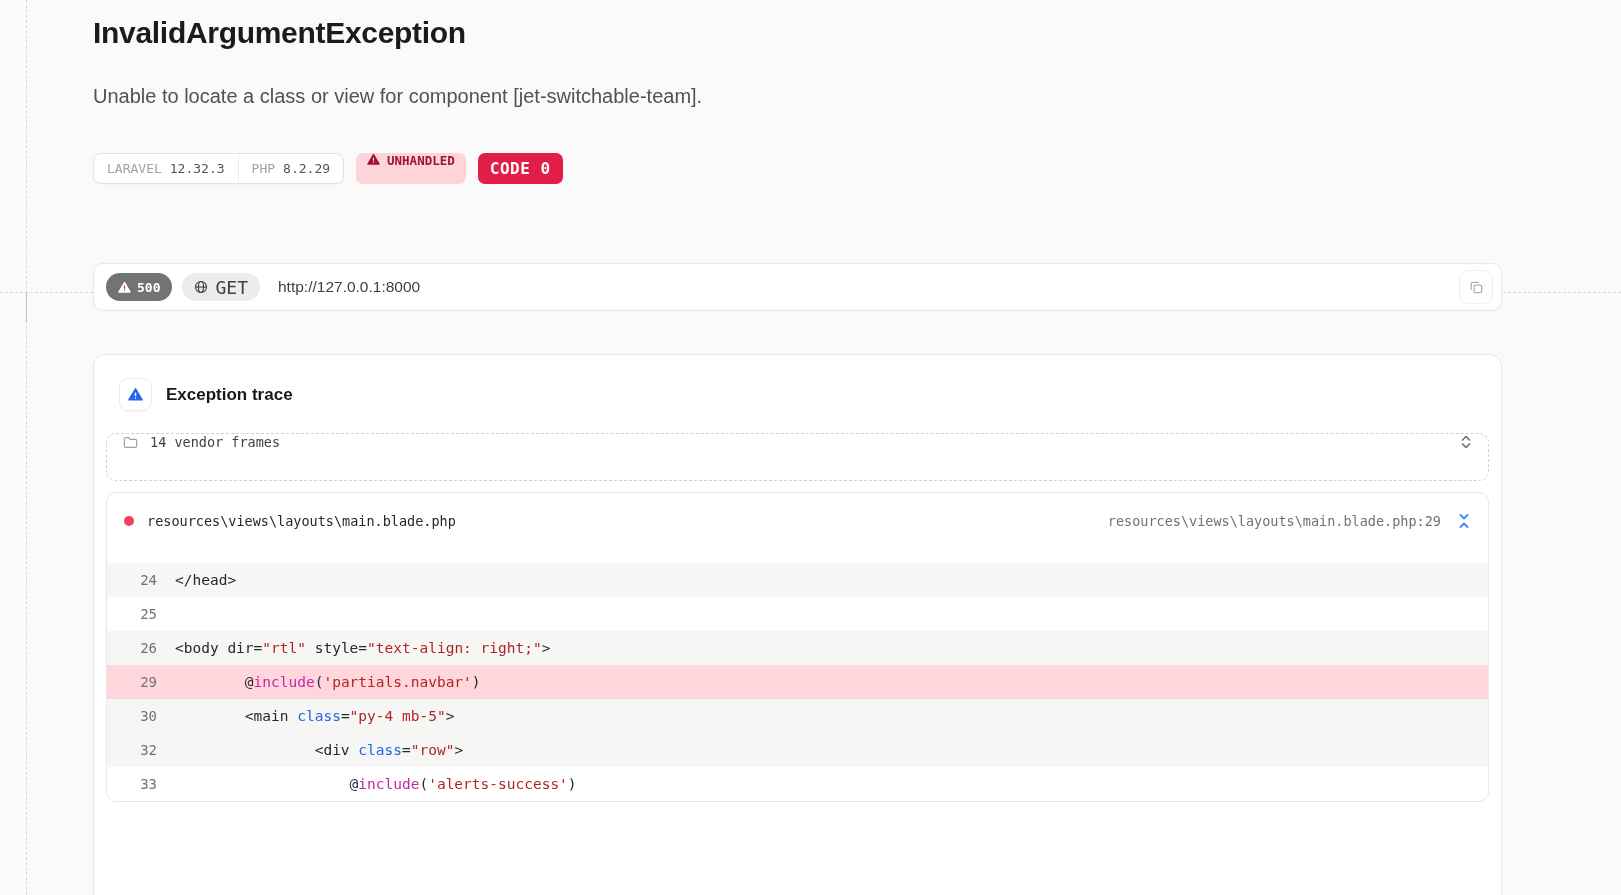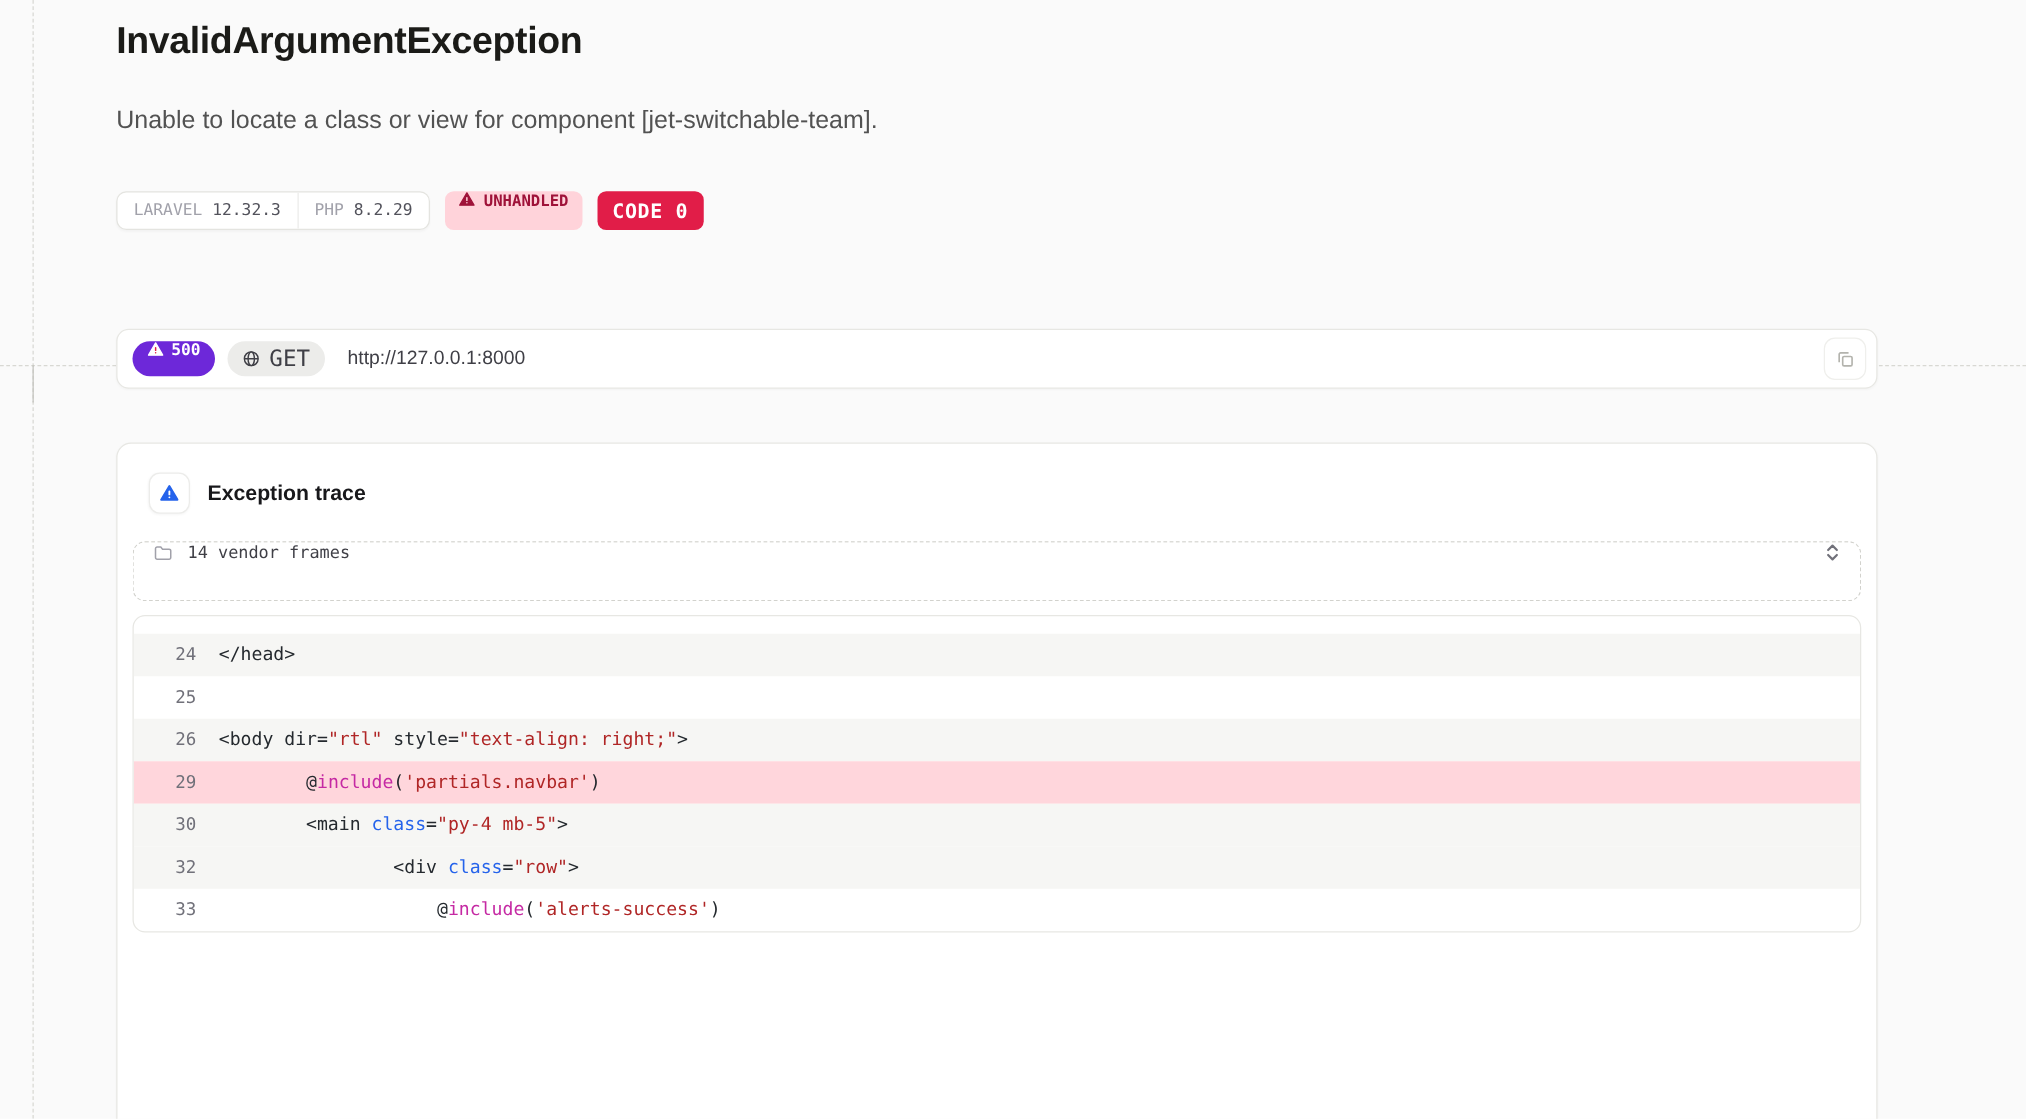--- a/index.html
+++ b/index.html
@@ -24,21 +24,21 @@
   .version-pill { display:flex; align-items:stretch; background:#fff; border:1px solid #e4e4e0; border-radius:8px; overflow:hidden; font-family:"DejaVu Sans Mono",monospace; font-size:13px; box-shadow:0 1px 2px rgba(0,0,0,.03); }
   .version-seg { padding:0 13px; display:flex; align-items:center; gap:8px; }
   .version-seg + .version-seg { border-left:1px solid #ececea; }
   .badge-label { color:#a1a1aa; }
   .badge-value { color:#52525b; }
   .unhandled-pill { background:#ffd3da; color:#9f1239; border-radius:7px; display:flex; align-items:flex-start; gap:7px; padding:0 11px; font-family:"DejaVu Sans Mono",monospace; font-size:12.5px; font-weight:700; }
   .code-pill { background:#e11d48; color:#fff; border-radius:7px; padding:0 12px; display:flex; align-items:center; font-family:"DejaVu Sans Mono",monospace; font-size:16px; font-weight:700; letter-spacing:.5px; }
 
   
   .url-card { position:absolute; left:93px; top:263px; width:1409px; height:48px; background:#fff; border:1px solid #e7e7e3; border-radius:10px; display:flex; align-items:center; padding:0 8px 0 12px; gap:10px; z-index:2; box-shadow:0 1px 2px rgba(0,0,0,.03); }
-  .status-pill { background:#6d28d9; color:#fff; border-radius:15px; height:28px; padding:0 12px; display:flex; gap:6px; font-family:"DejaVu Sans Mono",monospace; font-size:13px; font-weight:700; }
+  .status-pill { background:#737373; color:#fff; border-radius:15px; height:28px; padding:0 12px; display:flex; align-items:center; gap:6px; font-family:"DejaVu Sans Mono",monospace; font-size:13px; font-weight:700; }
   .method-pill { background:#ececea; color:#3f3f46; border-radius:15px; height:28px; padding:0 12px; display:flex; align-items:center; gap:7px; font-family:"DejaVu Sans Mono",monospace; font-size:18px; }
   .url-text { font-size:15.5px; color:#3f3f46; margin-left:8px; }
   .copy-btn { margin-left:auto; width:34px; height:34px; border:1px solid #efefec; border-radius:9px; background:#fff; display:flex; align-items:center; justify-content:center; color:#b3b3ad; cursor:pointer; }
 
   
   .trace-card { position:absolute; left:93px; top:354px; width:1409px; height:640px; background:#fff; border:1px solid #e7e7e3; border-radius:12px; padding:23px 12px 12px; z-index:2; box-shadow:0 1px 2px rgba(0,0,0,.03); }
   .trace-header { display:flex; align-items:center; gap:14px; margin:0 13px 22px; }
   .trace-icon-box { width:33px; height:33px; border:1px solid #ececea; border-radius:9px; display:flex; align-items:center; justify-content:center; background:#fff; box-shadow:0 1px 2px rgba(0,0,0,.04); }
   .trace-title { font-size:17px; font-weight:700; color:#18181b; }
 
@@ -159,20 +159,33 @@
     </div>
     <span class="vendor-expander">
       <svg width="12" height="16" viewBox="0 0 12 16" fill="none" stroke="currentColor" stroke-width="1.7" stroke-linecap="round" stroke-linejoin="round">
           <polyline points="2.5,6 6,2.5 9.5,6"></polyline>
           <polyline points="2.5,10 6,13.5 9.5,10"></polyline>
         </svg>
     </span>
   </div>
 
   <div class="frame-card">
+    <div class="frame-header">
+      <span class="frame-dot"></span>
+      <span class="frame-file">resources\views\layouts\main.blade.php</span>
+      <div class="frame-right">
+        <span class="frame-location">resources\views\layouts\main.blade.php:29</span>
+        <span class="collapse-btn">
+          <svg width="14" height="16" viewBox="0 0 14 16" fill="none" stroke="currentColor" stroke-width="1.8" stroke-linecap="round" stroke-linejoin="round">
+              <polyline points="3.5,2 7,5.5 10.5,2"></polyline>
+              <polyline points="3.5,14 7,10.5 10.5,14"></polyline>
+            </svg>
+        </span>
+      </div>
+    </div>
     <div class="code-block">
       <div id="code-lines">
           <div class="code-row zebra">
             <span class="ln">24</span>
             <span class="code"><span class="tok-p">&lt;/head&gt;</span></span>
           </div>
           <div class="code-row">
             <span class="ln">25</span>
             <span class="code"></span>
           </div>

